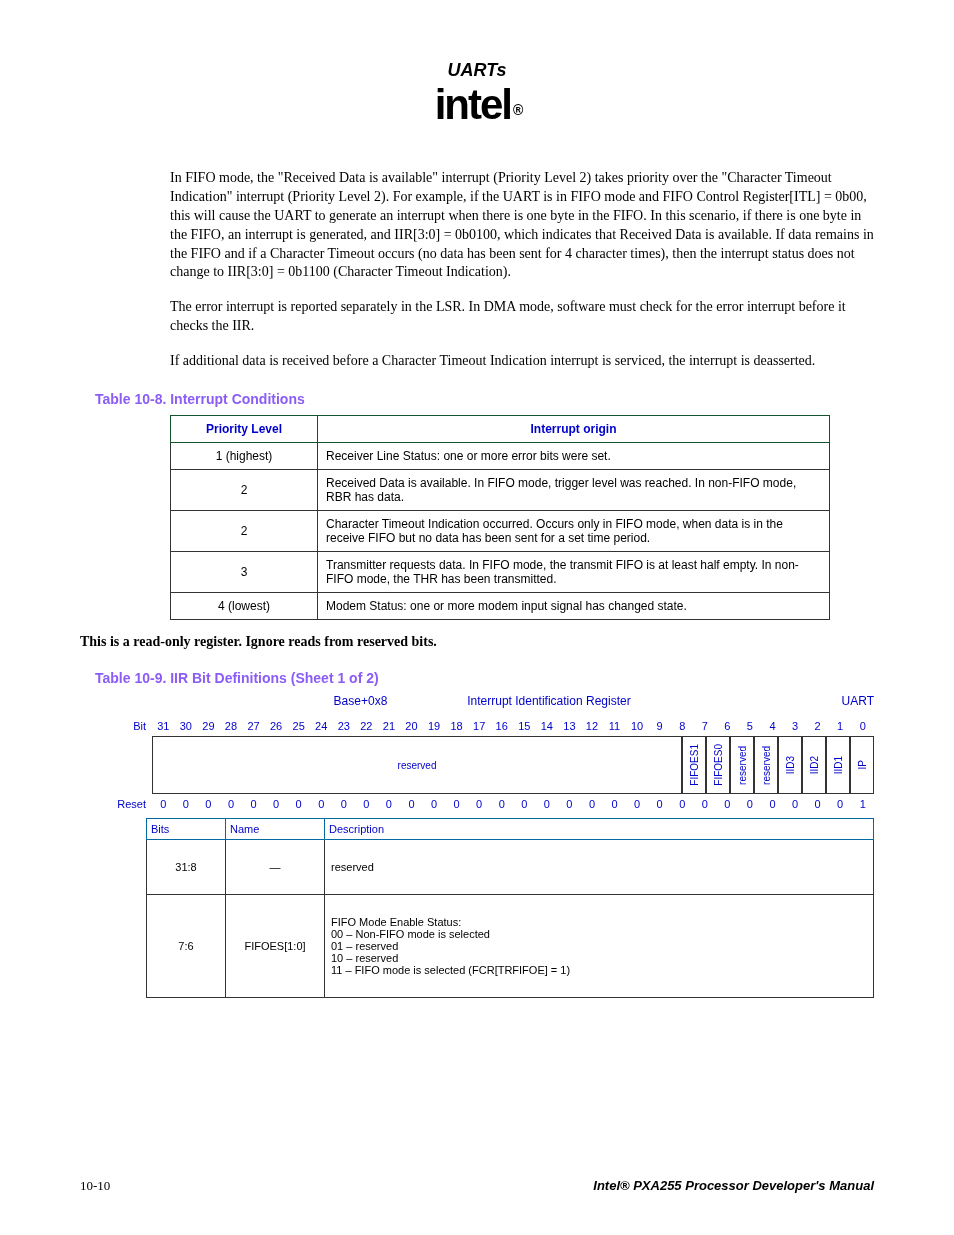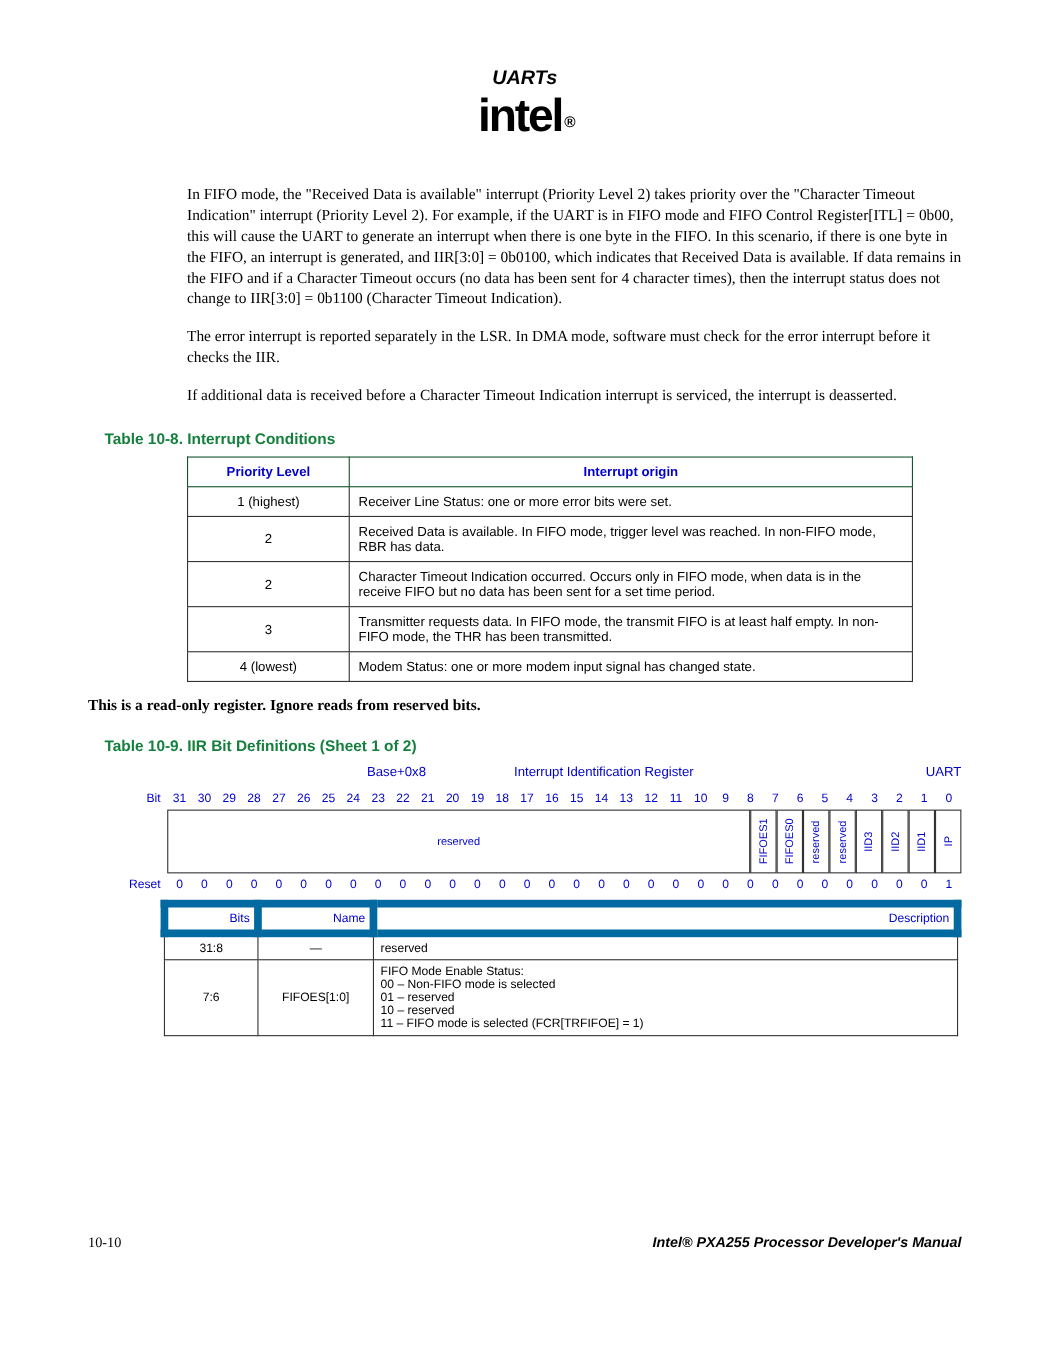--- a/index.html
+++ b/index.html
@@ -40,21 +40,21 @@
     left: 2px;
   }
   .body-text {
     margin-left: 90px;
     margin-bottom: 16px;
     line-height: 1.35;
   }
   .table-caption {
     font-family: Arial, Helvetica, sans-serif;
     font-weight: bold;
-    color: #15803d;
+    color: #8b5cf6;
     font-size: 14px;
     margin: 20px 0 8px 15px;
   }
   table.interrupt {
     border-collapse: collapse;
     margin-left: 90px;
     width: 660px;
     font-family: Arial, Helvetica, sans-serif;
     font-size: 12px;
   }
@@ -137,29 +137,29 @@
     padding: 2px 0;
   }
   .resetrow .bitcell { color: #0000cc; }
   table.bitdef {
     border-collapse: collapse;
     width: 100%;
     font-size: 11px;
     margin-top: 6px;
   }
   table.bitdef th {
-    border: 7px solid #0369a1;
+    border: 1px solid #0369a1;
     color: #0000cc;
     font-weight: normal;
     padding: 4px;
-    text-align: right;
+    text-align: left;
   }
   table.bitdef td {
     border: 1px solid #333;
-    padding: 4px 6px;
+    padding: 21px 6px;
     vertical-align: middle;
   }
   table.bitdef td.c { text-align: center; }
   .bitdef-wrap { margin-left: 36px; }
   .footer {
     display: flex;
     justify-content: space-between;
     font-size: 13px;
     margin-top: 180px;
   }

